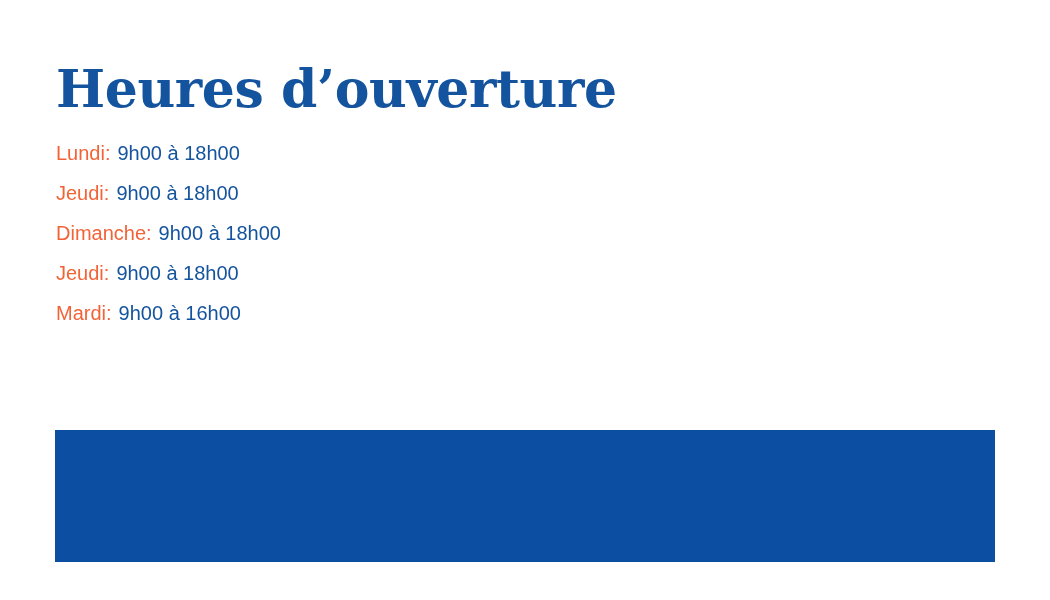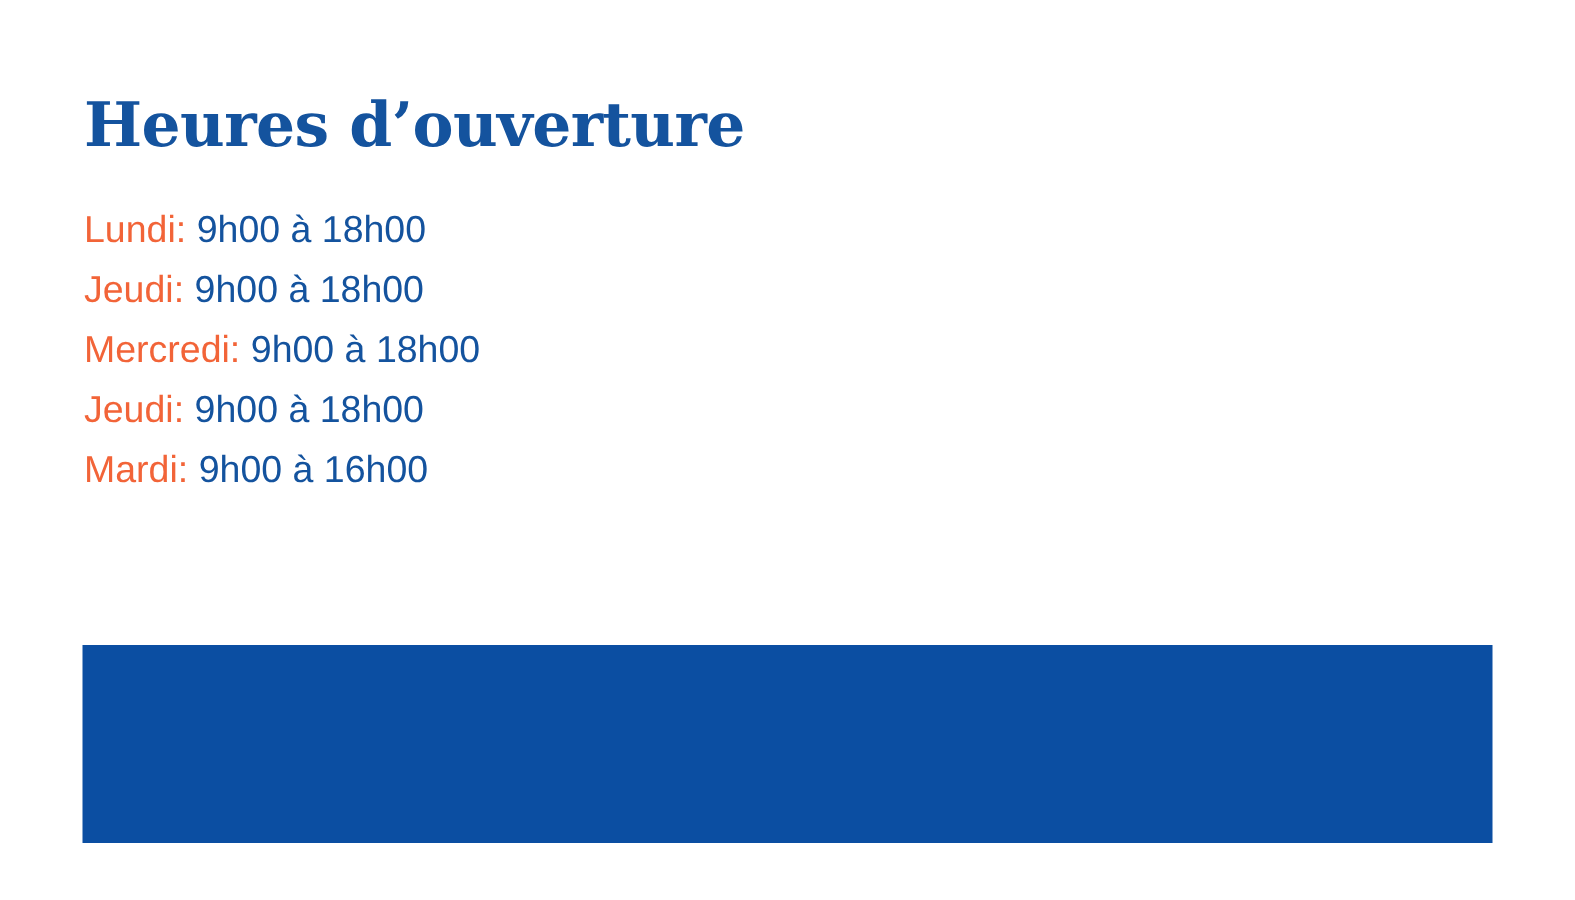--- a/index.html
+++ b/index.html
@@ -19,39 +19,39 @@
     height: 600px;
     background: #ffffff;
   }
   .page-title {
     position: absolute;
     left: 56px;
     top: 62px;
     margin: 0;
     font-family: "DejaVu Serif", "Liberation Serif", serif;
     font-weight: bold;
-    font-size: 41px;
+    font-size: 52px;
     line-height: 1.05;
     letter-spacing: -0.4px;
     color: #14539E;
     white-space: nowrap;
   }
   .hours-list {
     position: absolute;
     left: 56px;
     top: 133px;
     width: 600px;
     margin: 0;
     padding: 0;
     list-style: none;
   }
   .hours-row {
     height: 40px;
     line-height: 40px;
-    font-size: 25px;
+    font-size: 20px;
     white-space: nowrap;
   }
   .day-label {
     color: #F26438;
     font-weight: normal;
   }
   .day-hours {
     color: #14539E;
     font-weight: normal;
     margin-left: 7px;
@@ -73,21 +73,21 @@
   <h1 class="page-title">Heures d’ouverture</h1>
 
   <ul class="hours-list">
     <li class="hours-row">
       <span class="day-label">Lundi:</span><span class="day-hours">9h00 à 18h00</span>
     </li>
     <li class="hours-row">
       <span class="day-label">Jeudi:</span><span class="day-hours">9h00 à 18h00</span>
     </li>
     <li class="hours-row">
-      <span class="day-label">Mercredi:</span><span class="day-hours">9h00 à 18h00</span>
+      <span class="day-label">Dimanche:</span><span class="day-hours">9h00 à 18h00</span>
     </li>
     <li class="hours-row">
       <span class="day-label">Jeudi:</span><span class="day-hours">9h00 à 18h00</span>
     </li>
     <li class="hours-row">
       <span class="day-label">Mardi:</span><span class="day-hours">9h00 à 16h00</span>
     </li>
   </ul>
 
   <div class="blue-banner"></div>

